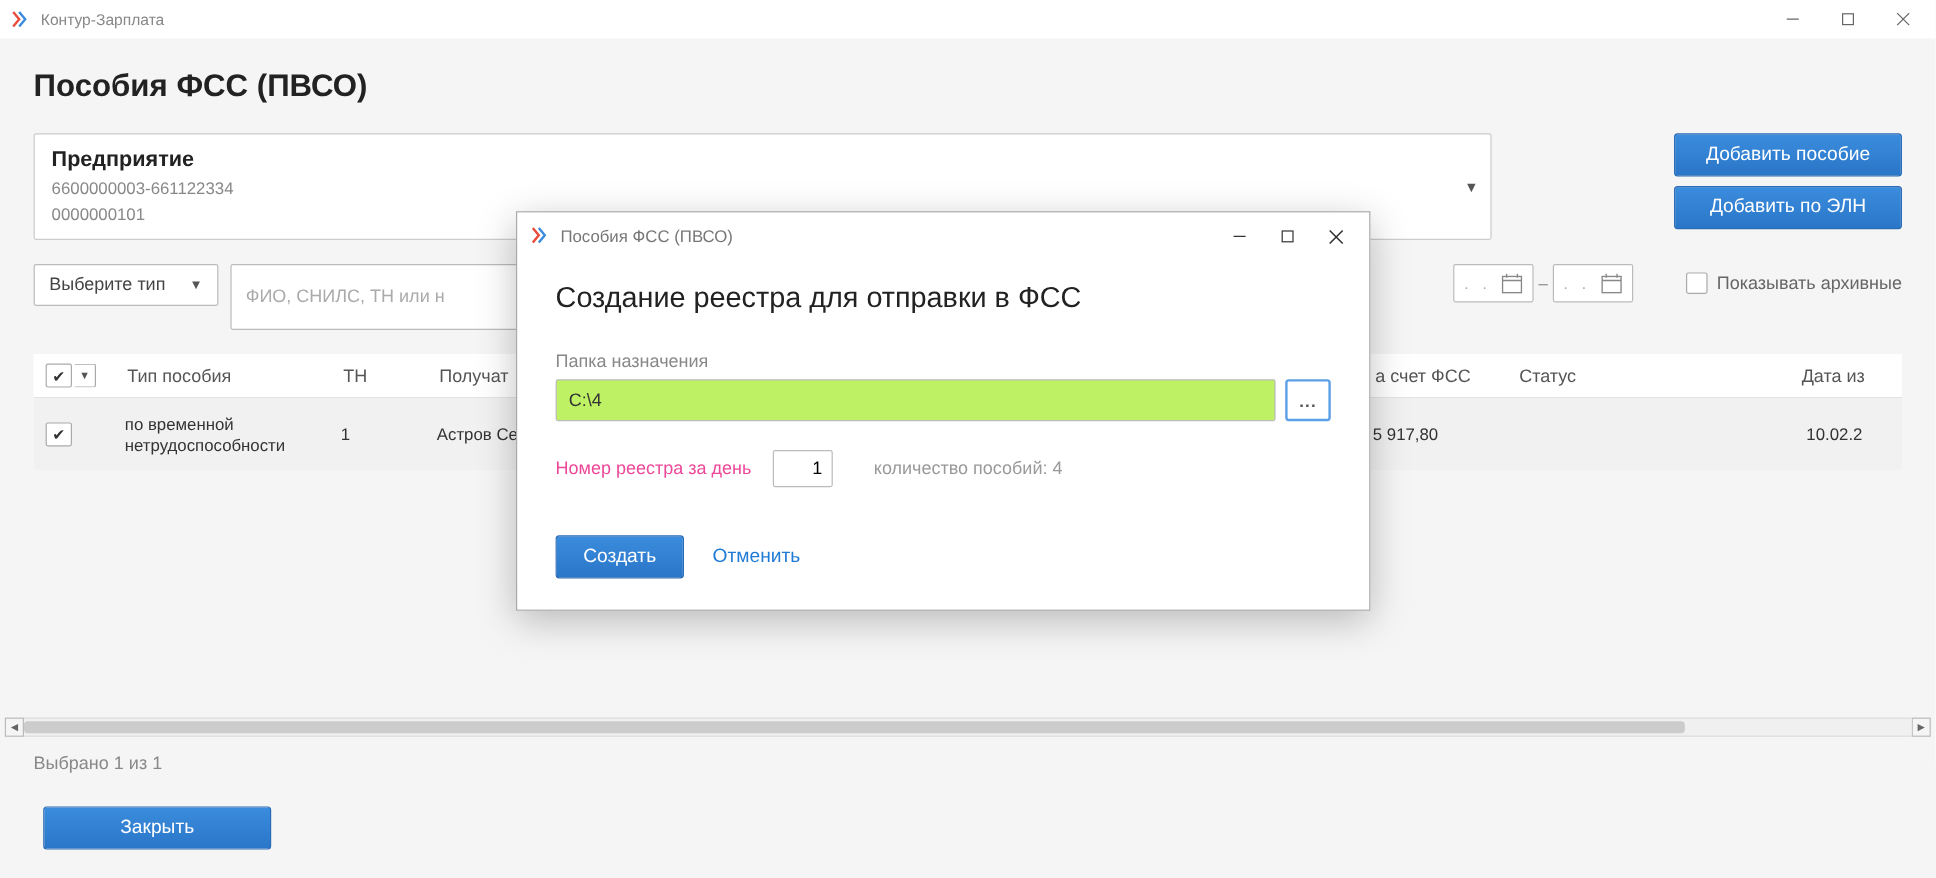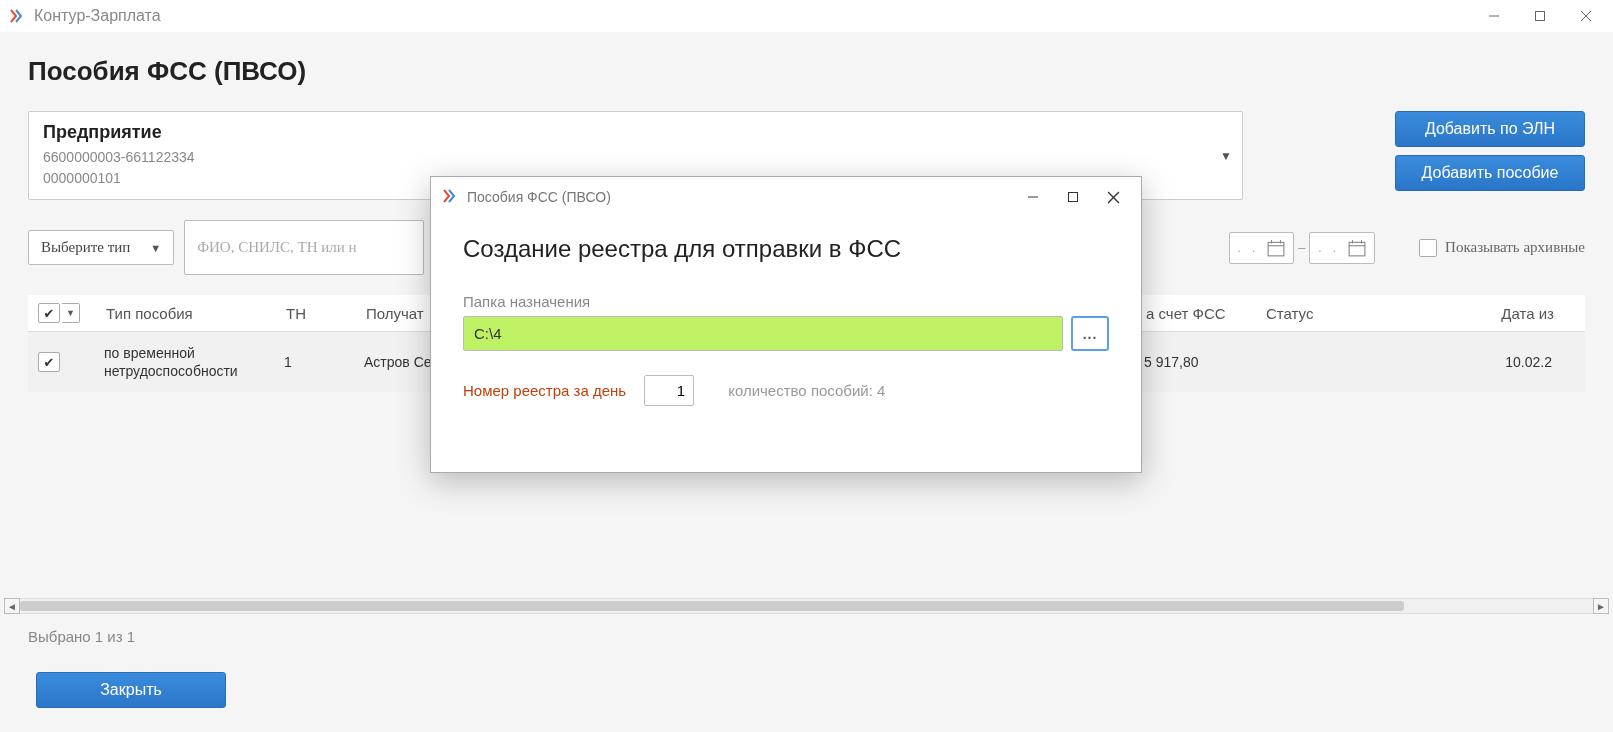--- a/index.html
+++ b/index.html
@@ -1,40 +1,40 @@
 <!DOCTYPE html>
 <html><head>
 <meta charset="utf-8">
 <style>
 * { box-sizing: border-box; margin: 0; padding: 0; }
 body { font-family: Arial, sans-serif; font-size: 14px; color: #333; background: #fff; width: 1613px; height: 732px; overflow: hidden; position: relative; }
 
 
 .titlebar { height: 32px; display: flex; align-items: center; padding: 0 4px; background: #fff; }
 .titlebar .logo { width: 18px; height: 18px; margin: 0 8px 0 4px; display: flex; align-items: center; }
-.titlebar .title { color: #888; font-size: 16px; }
+.titlebar .title { color: #888; font-size: 13px; }
 .titlebar .win-controls { margin-left: auto; display: flex; }
 .titlebar .win-btn { width: 46px; height: 32px; display: flex; align-items: center; justify-content: center; color: #666; cursor: pointer; }
 
 
 .content { background: #f5f5f5; padding: 24px 28px 0 28px; height: calc(100% - 32px); position: relative; }
 .page-title { font-size: 26px; font-weight: 600; color: #222; margin-bottom: 24px; }
 
 
 .top-row { display: flex; gap: 20px; align-items: flex-start; margin-bottom: 20px; }
 .enterprise-box { background: #fff; border: 1px solid #ccc; border-radius: 2px; padding: 10px 14px; width: 1215px; position: relative; }
 .enterprise-box .label { font-size: 18px; font-weight: 700; color: #222; margin-bottom: 4px; }
 .enterprise-box .line { color: #888; font-size: 14px; line-height: 1.5; }
 .enterprise-box .dd { position: absolute; right: 10px; top: 50%; transform: translateY(-50%); font-size: 12px; color: #555; }
 
 .right-btns { display: flex; flex-direction: column; gap: 8px; margin-left: auto; }
 .btn-primary { background: linear-gradient(#3b8cde, #2a76c8); color: #fff; border: 1px solid #2a6bb5; border-radius: 3px; padding: 8px 20px; font-size: 16px; cursor: pointer; min-width: 190px; text-align: center; }
 
 
-.filter-row { display: flex; gap: 10px; align-items: center; margin-bottom: 20px; font-family: Liberation Serif, serif; }
+.filter-row { display: flex; gap: 10px; align-items: flex-start; margin-bottom: 20px; }
 .select-box { background: #fff; border: 1px solid #bbb; border-radius: 2px; padding: 8px 12px; display: flex; align-items: center; gap: 20px; cursor: pointer; font-size: 15px; color: #444; }
 .select-box .caret { font-size: 11px; color: #555; }
 .text-input { background: #fff; border: 1px solid #bbb; border-radius: 2px; padding: 18px 12px; font-size: 15px; color: #444; }
 .text-input.placeholder { color: #aaa; }
 .date-box { background: #fff; border: 1px solid #bbb; border-radius: 2px; padding: 6px 8px; display: flex; align-items: center; gap: 8px; }
 .date-box .dots { color: #aaa; letter-spacing: 4px; font-size: 13px; }
 .cal-icon { width: 18px; height: 18px; color: #888; }
 .dash { color: #888; margin: 0 4px; }
 .checkbox-label { display: flex; align-items: center; gap: 8px; color: #666; font-size: 15px; margin-left: auto; }
 .chk { width: 18px; height: 18px; border: 1px solid #aaa; border-radius: 2px; background: #fff; }
@@ -73,21 +73,21 @@
 .modal-title .mtitle { color: #777; font-size: 14px; }
 .modal-title .mctrls { margin-left: auto; display: flex; }
 .modal-title .mbtn { width: 40px; height: 40px; display: flex; align-items: center; justify-content: center; color: #444; cursor: pointer; }
 .modal-body { padding: 18px 32px 26px 32px; }
 .modal-heading { font-size: 24px; font-weight: 500; color: #222; margin-bottom: 30px; }
 .field-label { color: #888; font-size: 15px; margin-bottom: 6px; }
 .path-row { display: flex; gap: 8px; margin-bottom: 24px; }
 .path-input { flex: 1; border: 1px solid #bbb; border-radius: 2px; padding: 8px 10px; font-size: 15px; color: #333; background: #bef264; }
 .browse-btn { width: 38px; border: 2px solid #5aa0e6; border-radius: 3px; background: #fff; display: flex; align-items: center; justify-content: center; cursor: pointer; font-weight: bold; color: #555; letter-spacing: 1px; }
 .reg-row { display: flex; align-items: center; gap: 18px; margin-bottom: 40px; }
-.reg-label { color: #c2410c; font-size: 15px; }
+.reg-label { color: #ec4899; font-size: 15px; }
 .reg-input { width: 50px; border: 1px solid #bbb; border-radius: 2px; padding: 6px 8px; text-align: right; font-size: 15px; }
 .count-label { color: #999; font-size: 15px; margin-left: 16px; }
 .modal-actions { display: flex; gap: 24px; align-items: center; }
 .link-btn { color: #1f7bd6; font-size: 16px; cursor: pointer; background: none; border: none; }
 
 .logo-svg { width: 16px; height: 16px; }
 </style>
 </head>
 <body>
 
@@ -123,22 +123,22 @@
   <div class="page-title">Пособия ФСС (ПВСО)</div>
 
   <div class="top-row">
     <div class="enterprise-box">
       <div class="label">Предприятие</div>
       <div class="line">6600000003-661122334</div>
       <div class="line">0000000101</div>
       <div class="dd">▼</div>
     </div>
     <div class="right-btns">
+      <button class="btn-primary">Добавить пособие</button>
       <button class="btn-primary">Добавить по ЭЛН</button>
-      <button class="btn-primary">Добавить пособие</button>
     </div>
   </div>
 
   <div class="filter-row">
     <div class="select-box">
       <span>Выберите тип</span>
       <span class="caret">▼</span>
     </div>
     <div class="text-input placeholder" style="width:240px">ФИО, СНИЛС, ТН или н</div>
     <div style="margin-left:auto; display:flex; align-items:center;">
@@ -242,14 +242,18 @@
     <div class="field-label">Папка назначения</div>
     <div class="path-row">
       <div class="path-input">C:\4</div>
       <div class="browse-btn">...</div>
     </div>
     <div class="reg-row">
       <span class="reg-label">Номер реестра за день</span>
       <input class="reg-input" value="1" style="">
       <span class="count-label">количество пособий: 4</span>
     </div>
+    <div class="modal-actions">
+      <button class="btn-primary" style="min-width:auto;padding:8px 22px">Создать</button>
+      <button class="link-btn">Отменить</button>
+    </div>
   </div>
 </div>
 
 </body></html>

